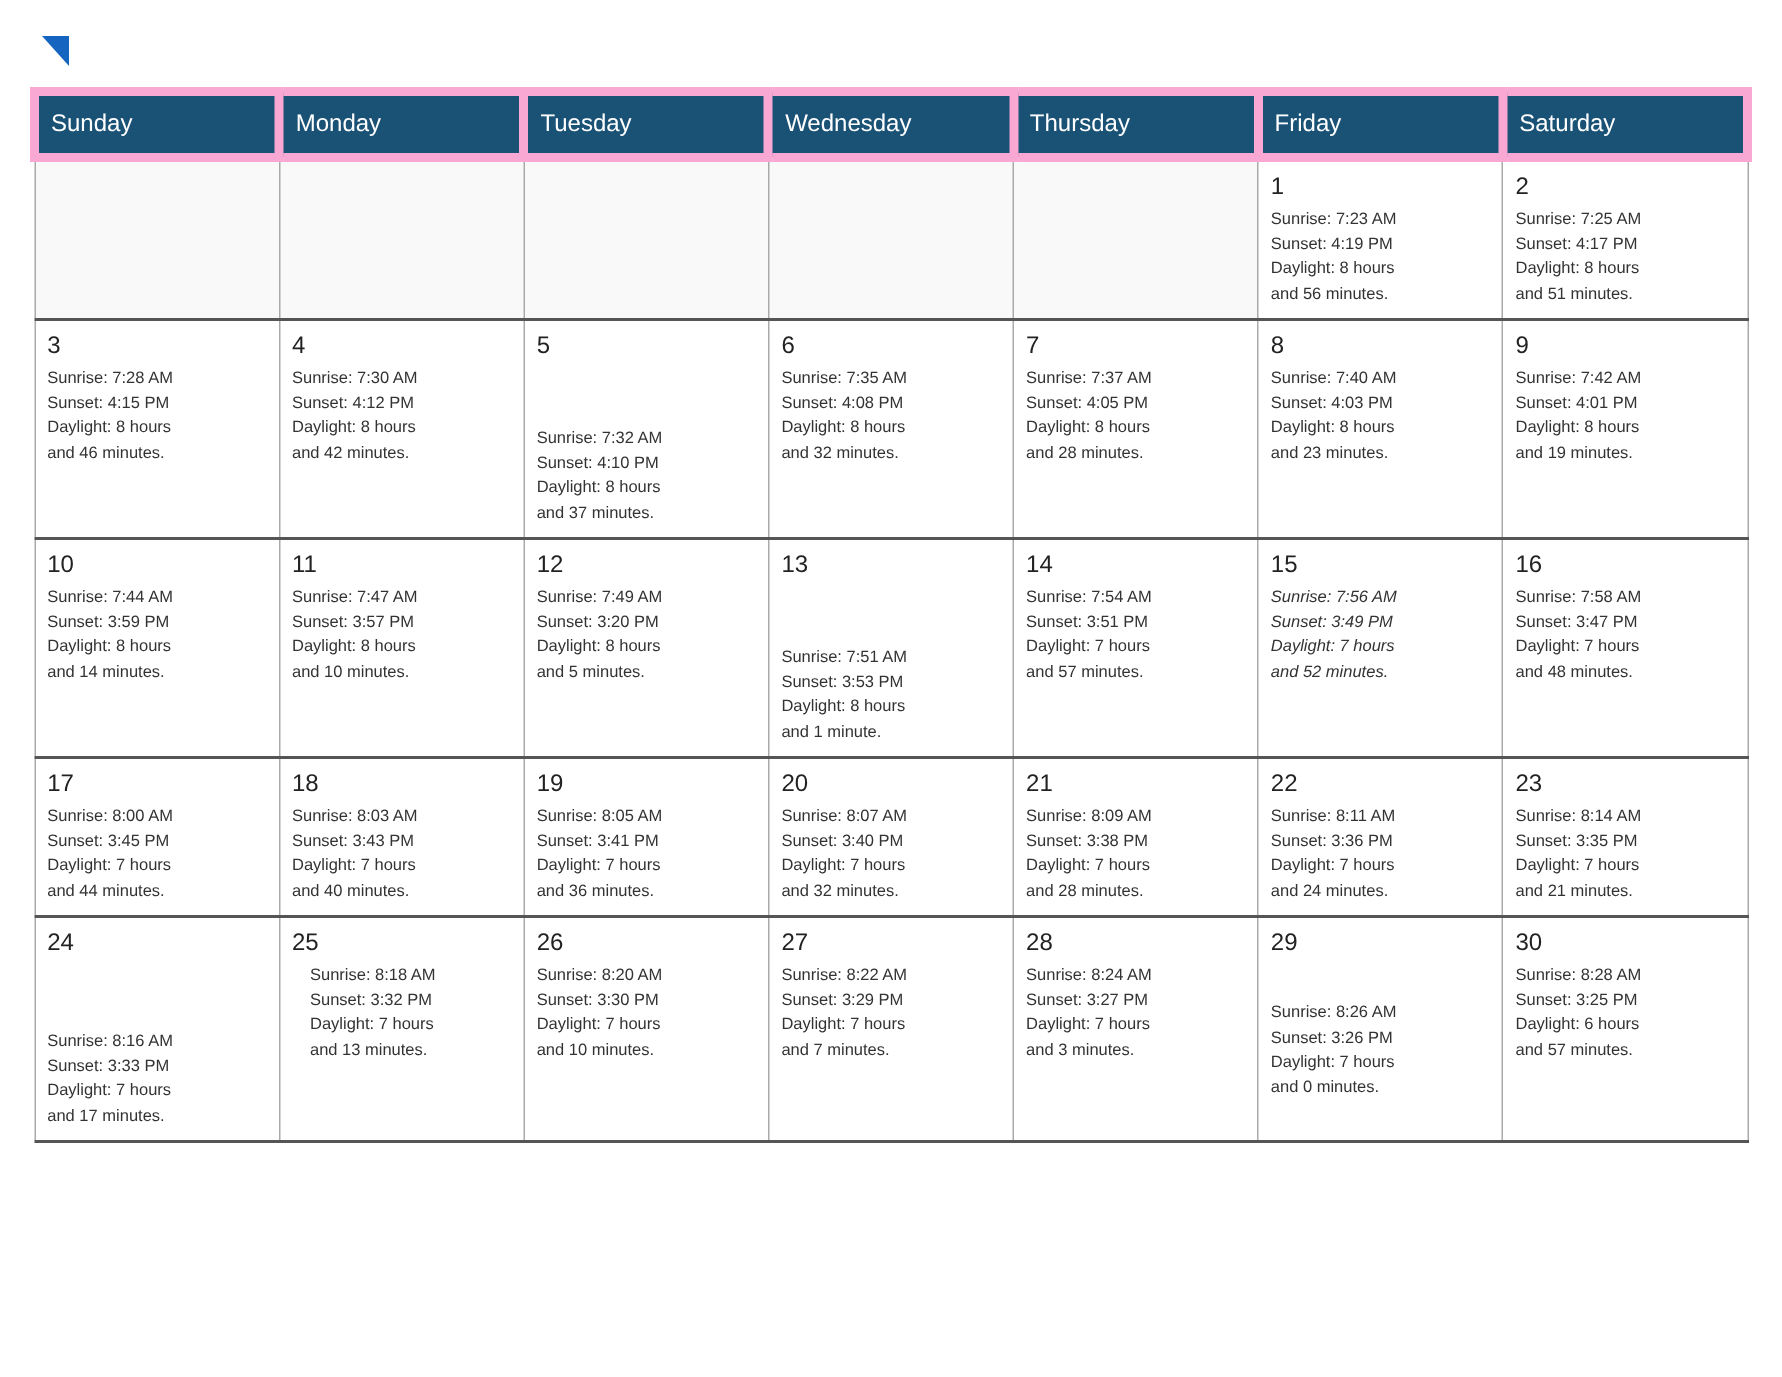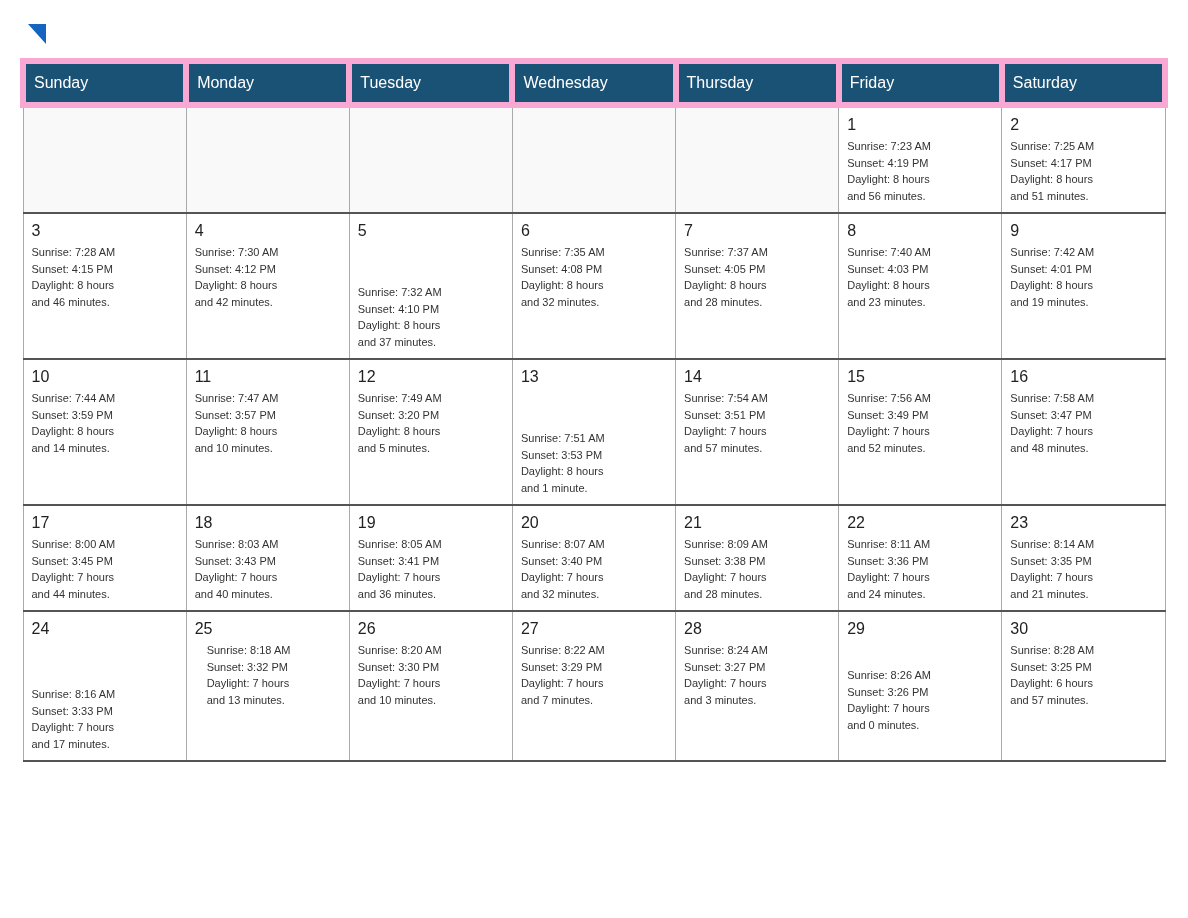--- a/index.html
+++ b/index.html
@@ -229,21 +229,21 @@
         </td>
         <td>
           <span class="day-number">14</span>
           <div class="day-info" style="white-space: pre-line;">Sunrise: 7:54 AM
 Sunset: 3:51 PM
 Daylight: 7 hours
 and 57 minutes.</div>
         </td>
         <td>
           <span class="day-number">15</span>
-          <div class="day-info" style="white-space: pre-line;">Sunrise: 7:56 AM
+          <div class="day-info" style="white-space: pre-line; font-style: italic;">Sunrise: 7:56 AM
 Sunset: 3:49 PM
 Daylight: 7 hours
 and 52 minutes.</div>
         </td>
         <td>
           <span class="day-number">16</span>
           <div class="day-info" style="white-space: pre-line;">Sunrise: 7:58 AM
 Sunset: 3:47 PM
 Daylight: 7 hours
 and 48 minutes.</div>

